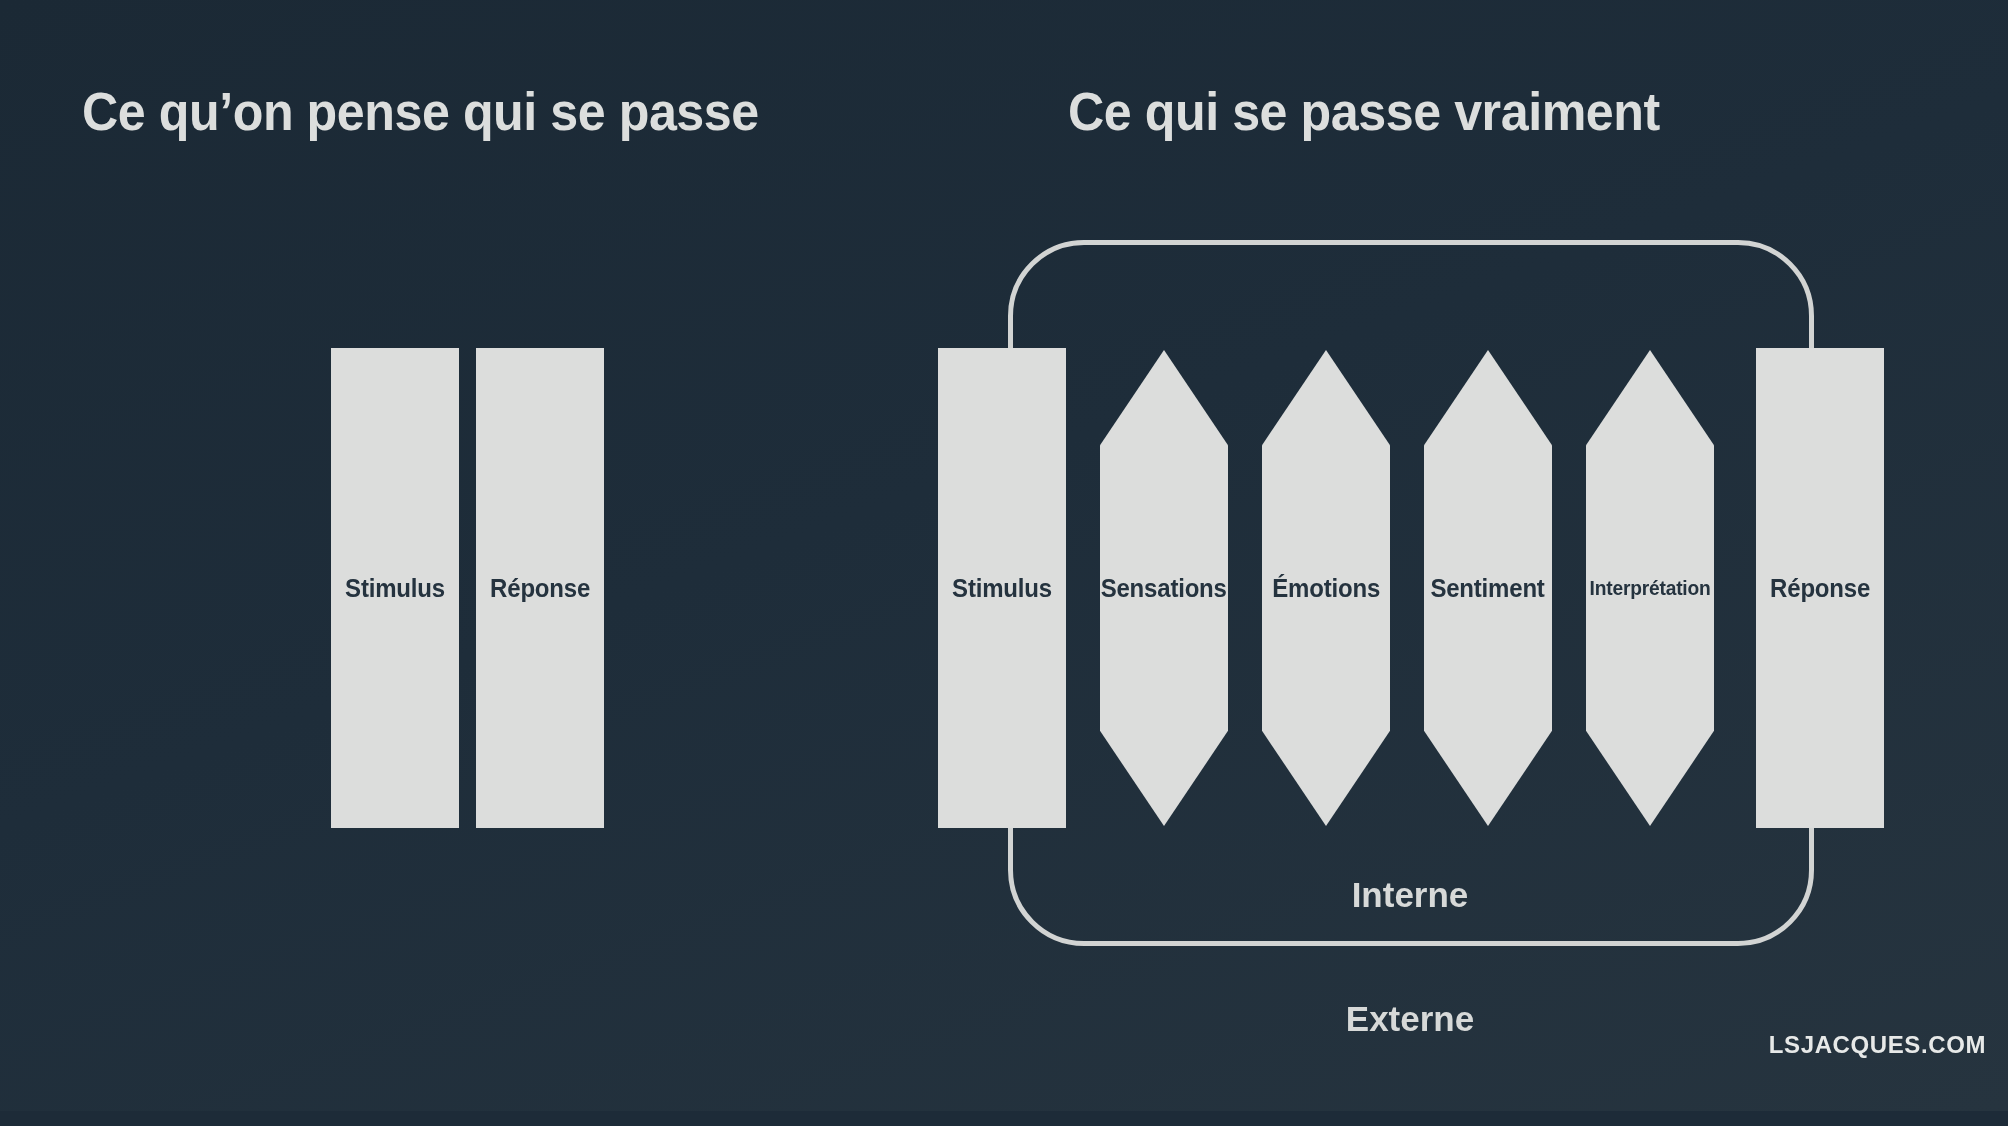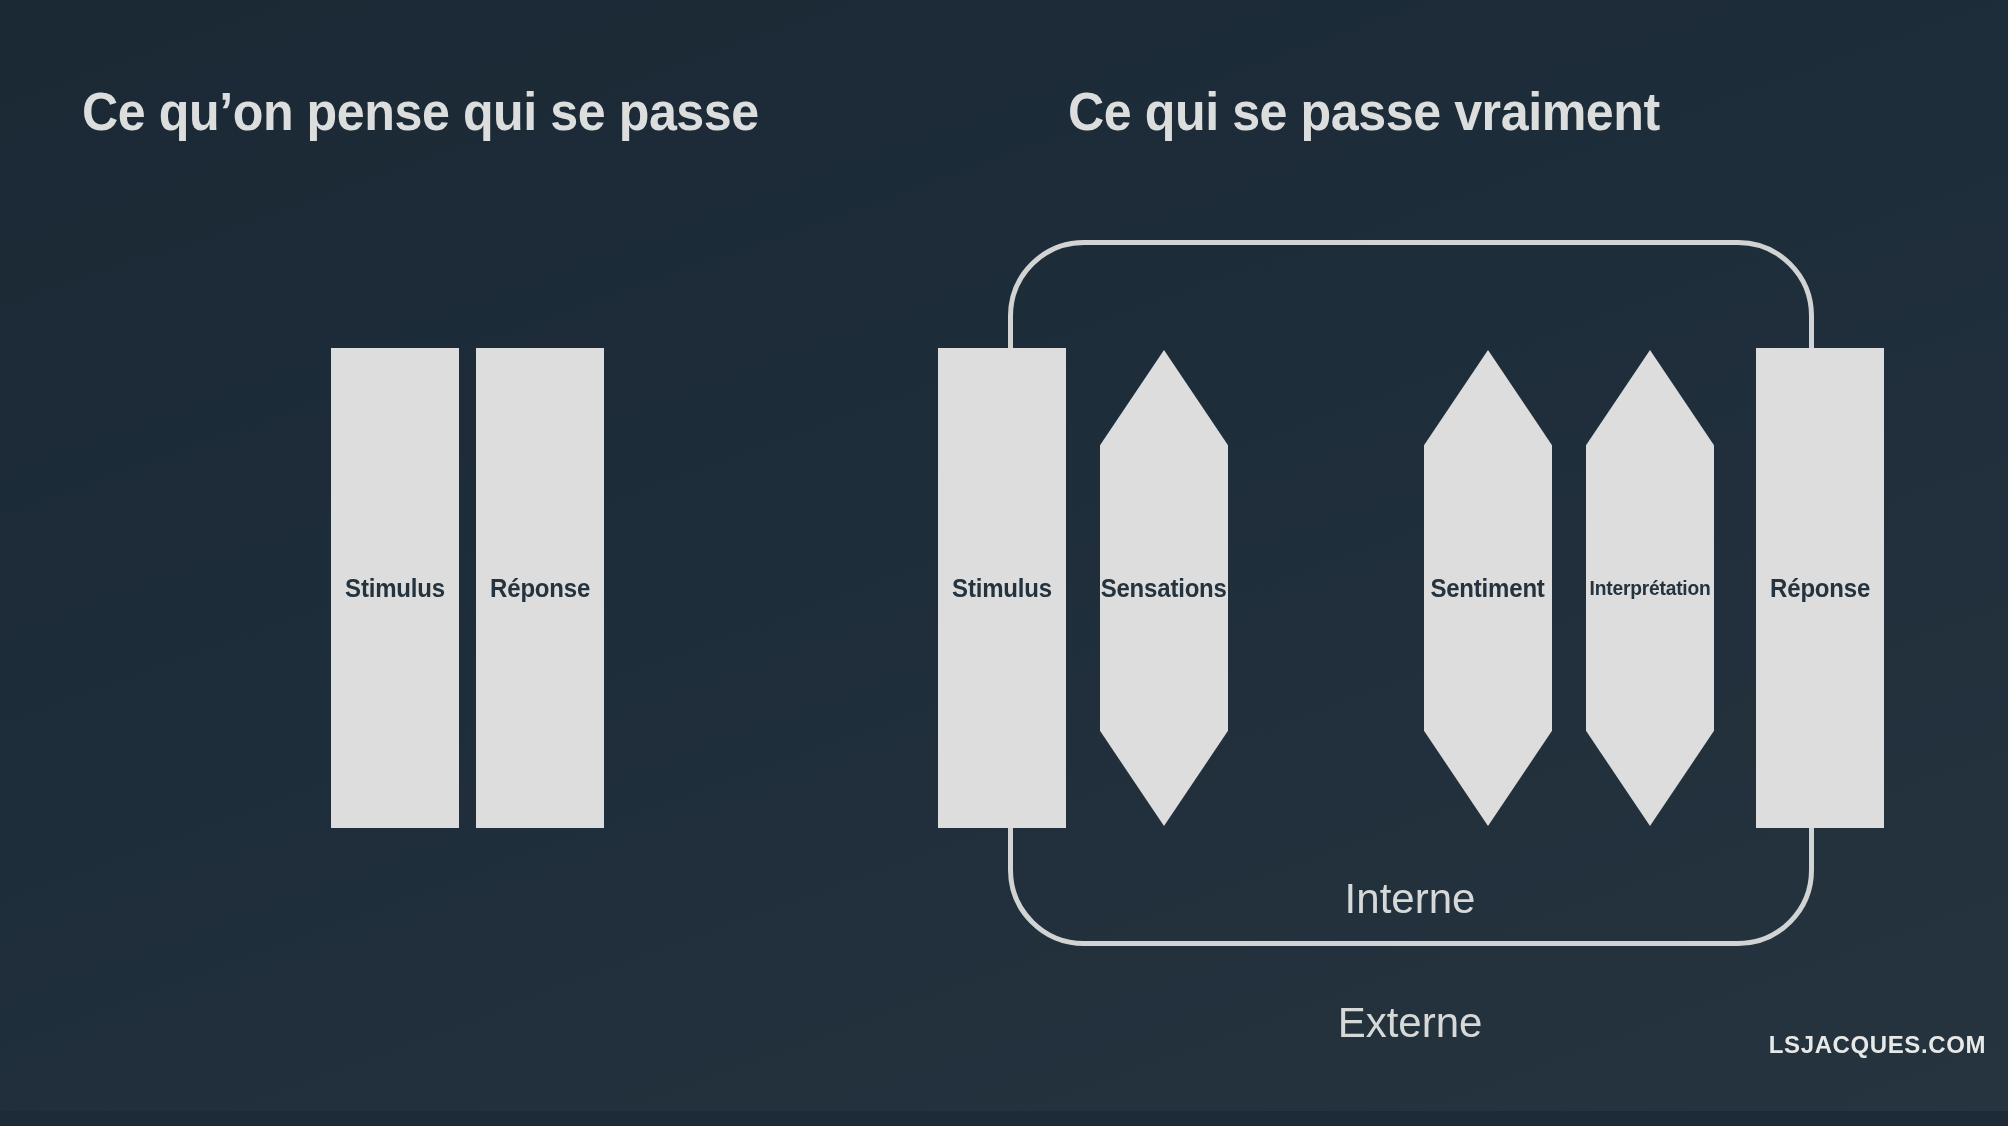--- a/index.html
+++ b/index.html
@@ -70,22 +70,22 @@
     border: 5px solid #d2d4d3;
     border-radius: 76px;
     box-sizing: border-box;
     background: transparent;
   }
 
   .boundary-label {
     position: absolute;
     color: #d7d9d8;
     font-family: "Liberation Sans", sans-serif;
-    font-weight: 400;
-    font-size: 42px;
+    font-weight: 700;
+    font-size: 35px;
     white-space: nowrap;
     transform: translateX(-50%);
   }
   #label-interne { left: 1410px; top: 875px; }
   #label-externe { left: 1410px; top: 963px; margin-top: 36px; }
 
   
   #watermark {
     position: absolute;
     right: 22px;
@@ -118,20 +118,23 @@
 
   <div id="interne-box"></div>
 
   <div class="panel" id="right-panel">
       <div class="shape rect" style="left: 938px; top: 348px; width: 128px; height: 480px;">
         <span class="shape-label">Stimulus</span>
       </div>
       <div class="shape hex" style="left: 1100px; top: 350px; width: 128px; height: 476px;">
         <span class="shape-label">Sensations</span>
       </div>
+      <div class="shape hex" style="left: 1262px; top: 350px; width: 128px; height: 476px;">
+        <span class="shape-label">Émotions</span>
+      </div>
       <div class="shape hex" style="left: 1424px; top: 350px; width: 128px; height: 476px;">
         <span class="shape-label">Sentiment</span>
       </div>
       <div class="shape hex" style="left: 1586px; top: 350px; width: 128px; height: 476px;">
         <span class="shape-label small">Interprétation</span>
       </div>
       <div class="shape rect" style="left: 1756px; top: 348px; width: 128px; height: 480px;">
         <span class="shape-label">Réponse</span>
       </div>
     </div>

